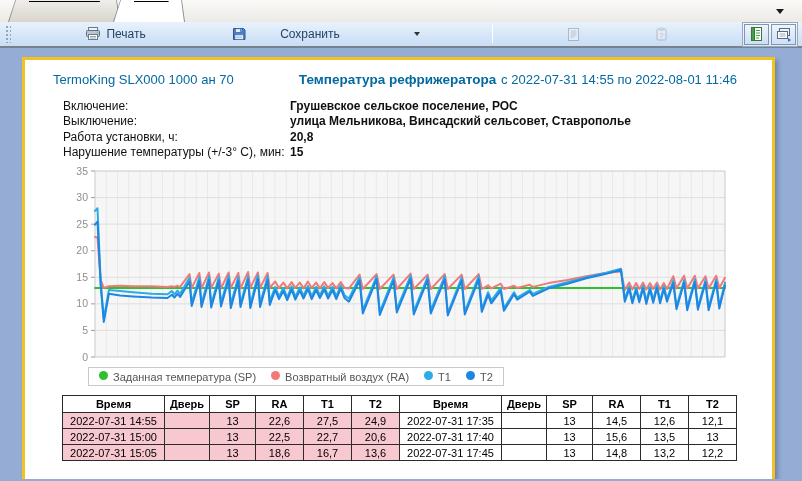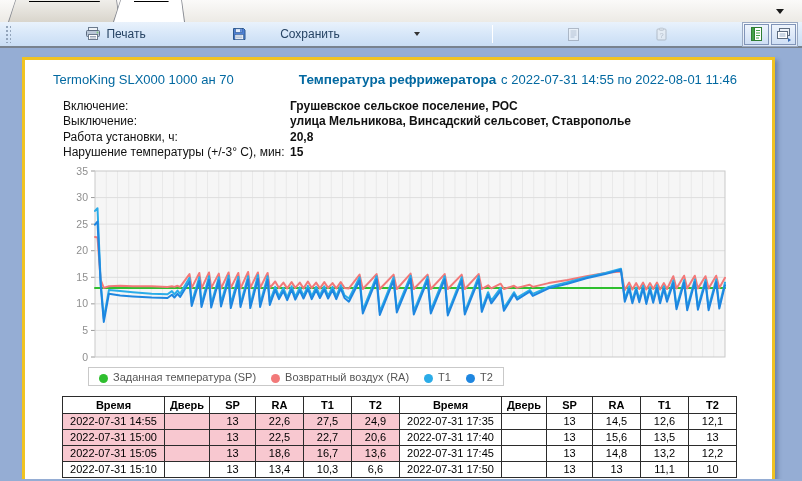--- a/index.html
+++ b/index.html
@@ -59,21 +59,21 @@
   .ph-right { flex:1 1 0; text-align:center; }
 
   .report-info { margin:11px 0 0 38px; font-size:12px; color:#111; }
   .info-row { display:flex; height:15.5px; align-items:center; }
   .info-label { width:227px; }
   .info-value { font-weight:bold; }
 
   .chart { display:block; margin:7px 0 0 32px; }
   .legend { display:inline-flex; align-items:center; gap:15px; margin:2px 0 0 63px;
             border:1px solid #c9c9c9; background:#fff; padding:3px 10px; height:19px; }
-  .legend-item { display:flex; align-items:flex-end; gap:5px; font-size:11px; color:#555; }
+  .legend-item { display:flex; align-items:flex-start; gap:5px; font-size:11px; color:#555; }
   .legend-dot { width:9px; height:9px; border-radius:50%; }
 
   table.data { margin:9px 0 0 37px; width:674px; border-collapse:collapse; table-layout:fixed;
                font-size:11px; color:#000; }
   table.data th, table.data td { border:1px solid #2b2b2b; text-align:center; padding:0 2px;
                overflow:hidden; white-space:nowrap; }
   table.data th { height:17px; font-weight:bold; }
   table.data td { height:16px; }
   td.viol { background:var(--pink,#f8c8d0); }
   col.c-time { width:102px; } col.c-door { width:45px; } col.c-sp { width:46px; }
@@ -373,32 +373,18 @@
               <td class="viol">18,6</td>
               <td class="viol">16,7</td>
               <td class="viol">13,6</td>
               <td>2022-07-31 17:45</td>
               <td></td>
               <td>13</td>
               <td>14,8</td>
               <td>13,2</td>
               <td>12,2</td>
             </tr>
-            <tr>
-              <td>2022-07-31 15:10</td>
-              <td></td>
-              <td>13</td>
-              <td>13,4</td>
-              <td>10,3</td>
-              <td>6,6</td>
-              <td>2022-07-31 17:50</td>
-              <td></td>
-              <td>13</td>
-              <td>13</td>
-              <td>11,1</td>
-              <td>10</td>
-            </tr>
           </tbody>
       </table>
 
     </div>
   </div>
 </div>
 
 </body></html>

